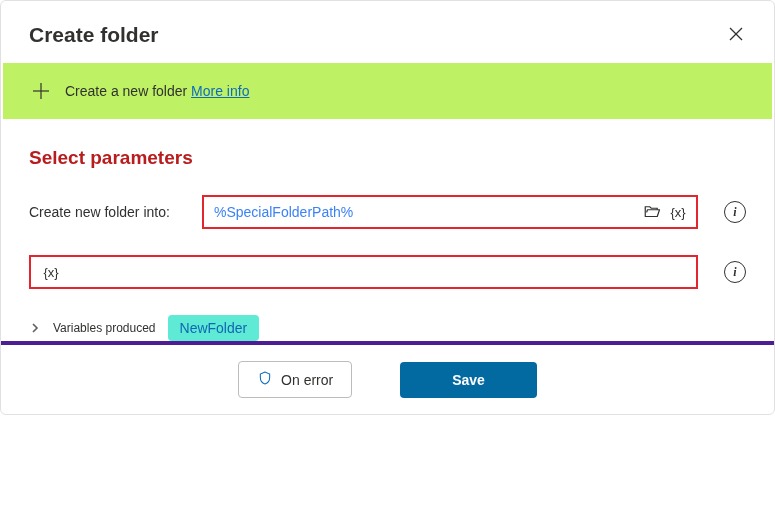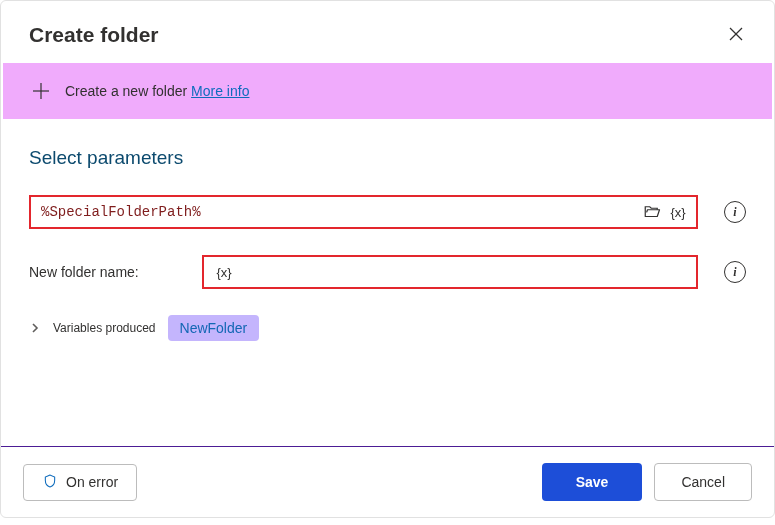--- a/index.html
+++ b/index.html
@@ -1,47 +1,47 @@
 <!DOCTYPE html>
 <html><head>
   <meta charset="utf-8">
   <style>
     * { box-sizing: border-box; margin: 0; padding: 0; }
     body { font-family: "Segoe UI", Arial, sans-serif; background: #fff; width: 775px; height: 525px; overflow: hidden; }
-    .dialog { width: 775px; height: 518px; border: 1px solid #e1e1e1; border-radius: 6px; display: flex; flex-direction: column; position: relative; }
+    .dialog { width: 775px; height: 415px; border: 1px solid #e1e1e1; border-radius: 6px; display: flex; flex-direction: column; position: relative; }
     .header { padding: 22px 28px 12px 28px; display: flex; justify-content: space-between; align-items: center; }
     .header-title { font-size: 21px; font-weight: 600; color: #323130; }
     .close-btn { width: 20px; height: 20px; border: none; background: transparent; cursor: pointer; display: flex; align-items: center; justify-content: center; }
     .close-btn svg { width: 16px; height: 16px; stroke: #323130; }
-    .info-bar { background: #f0abfc; padding: 18px 28px; display: flex; align-items: center; gap: 14px; margin: 4px 2px 0 2px; }
+    .info-bar { background: #bef264; padding: 18px 28px; display: flex; align-items: center; gap: 14px; margin: 4px 2px 0 2px; }
     .plus-icon { display: inline-flex; }
     .plus-icon svg { width: 20px; height: 20px; stroke: #323130; }
     .info-text { font-size: 14px; color: #323130; }
     .info-link { color: #0f6cbd; text-decoration: underline; cursor: pointer; }
     .body-section { flex: 1; padding: 28px 28px 0 28px; }
-    .section-title { font-size: 19px; font-weight: 400; color: #0c4a6e; margin-bottom: 26px; }
+    .section-title { font-size: 19px; font-weight: 700; color: #b91c1c; margin-bottom: 26px; }
     .field-row { display: flex; align-items: center; margin-bottom: 26px; gap: 18px; }
     .field-label { width: 155px; font-size: 14px; color: #323130; flex-shrink: 0; }
     .input-wrap { flex: 1; border: 2.5px solid #e3262d; display: flex; align-items: center; height: 34px; padding: 0 8px 0 10px; gap: 6px; }
-    .input-field { flex: 1; border: none; outline: none; font-size: 14px; color: #7f1d1d; background: transparent; font-family: Liberation Mono, monospace; }
+    .input-field { flex: 1; border: none; outline: none; font-size: 14px; color: #3b82f6; background: transparent; font-family: Liberation Sans, sans-serif; }
     .inline-icon { display: inline-flex; align-items: center; justify-content: center; width: 20px; height: 20px; cursor: pointer; }
     .inline-icon svg { width: 18px; height: 18px; }
     .var-text { font-size: 13px; color: #323130; }
     .info-icon-btn { width: 22px; height: 22px; border: 1.3px solid #323130; border-radius: 50%; display: flex; align-items: center; justify-content: center; cursor: pointer; margin-left: 8px; flex-shrink: 0; }
     .info-icon-btn span { font-family: Georgia, serif; font-style: italic; font-weight: 600; font-size: 12px; color: #323130; line-height: 1; }
     .vars-row { display: flex; align-items: center; gap: 12px; margin-top: 6px; }
     .chevron { display: inline-flex; cursor: pointer; }
     .chevron svg { width: 12px; height: 12px; stroke: #605e5c; }
     .vars-label { font-size: 12px; color: #323130; }
-    .pill { background: #c4b5fd; color: #1267b4; border-radius: 4px; padding: 5px 12px; font-size: 14px; cursor: pointer; }
-    .footer { border-top: 1px solid #4c1d95; padding: 16px 22px; display: flex; align-items: center; justify-content: space-between; gap: 48px; }
+    .pill { background: #5eead4; color: #1267b4; border-radius: 4px; padding: 5px 12px; font-size: 14px; cursor: pointer; }
+    .footer { border-top: 4px solid #4c1d95; padding: 16px 22px; display: flex; align-items: center; justify-content: center; gap: 48px; }
     .on-error-btn { border: 1px solid #bcbcbc; border-radius: 4px; background: #fff; padding: 8px 18px; font-size: 14px; color: #323130; cursor: pointer; display: flex; align-items: center; gap: 8px; }
     .shield-icon svg { width: 16px; height: 16px; }
     .right-btns { display: flex; gap: 12px; }
-    .primary-btn { background: #1d4ed8; color: #fff; border: none; border-radius: 4px; padding: 10px 34px; font-size: 14px; font-weight: 600; cursor: pointer; }
+    .primary-btn { background: #0369a1; color: #fff; border: none; border-radius: 4px; padding: 10px 52px; font-size: 14px; font-weight: 600; cursor: pointer; }
     .secondary-btn { background: #fff; color: #323130; border: 1px solid #bcbcbc; border-radius: 4px; padding: 10px 26px; font-size: 14px; cursor: pointer; }
   </style>
 </head>
 <body>
 
 <div class="dialog">
 
   <div class="header">
     <div class="header-title">Create folder</div>
     <button class="close-btn">
@@ -64,39 +64,39 @@
     <span class="info-text">
       <span>Create a new folder</span>
       <a class="info-link">More info</a>
     </span>
   </div>
 
   <div class="body-section">
     <div class="section-title">Select parameters</div>
 
     <div class="field-row">
+      <div class="field-label">Create new folder into:</div>
       <div class="input-wrap">
         <input class="input-field" type="text" value="%SpecialFolderPath%" style="">
         <span class="inline-icon">
           <svg viewBox="0 0 24 24" fill="none" stroke="#323130" stroke-width="1.6">
               <path d="M3 7 L3 18 L19 18 L22 9 L6 9 L5 12" stroke-linejoin="round" stroke-linecap="round"></path>
               <path d="M3 7 L3 5 L9 5 L11 7 L19 7 L19 9"></path>
             </svg>
         </span>
         <span class="inline-icon">
           <span class="var-text">{x}</span>
         </span>
       </div>
       <div class="info-icon-btn">
           <span>i</span>
         </div>
     </div>
 
     <div class="field-row">
-      <div class="field-label">New folder name:</div>
       <div class="input-wrap">
         <span class="inline-icon">
           <span class="var-text">{x}</span>
         </span>
       </div>
       <div class="info-icon-btn">
           <span>i</span>
         </div>
     </div>
 
@@ -115,17 +115,16 @@
     <button class="on-error-btn">
       <span class="shield-icon">
         <svg viewBox="0 0 24 24" fill="none" stroke="#0f6cbd" stroke-width="1.6">
             <path d="M12 3 L5 6 V11 C5 16 8 20 12 21 C16 20 19 16 19 11 V6 Z"></path>
           </svg>
       </span>
       <span>On error</span>
     </button>
     <div class="right-btns">
       <button class="primary-btn">Save</button>
-      <button class="secondary-btn">Cancel</button>
     </div>
   </div>
 
 </div>
 
 </body></html>

